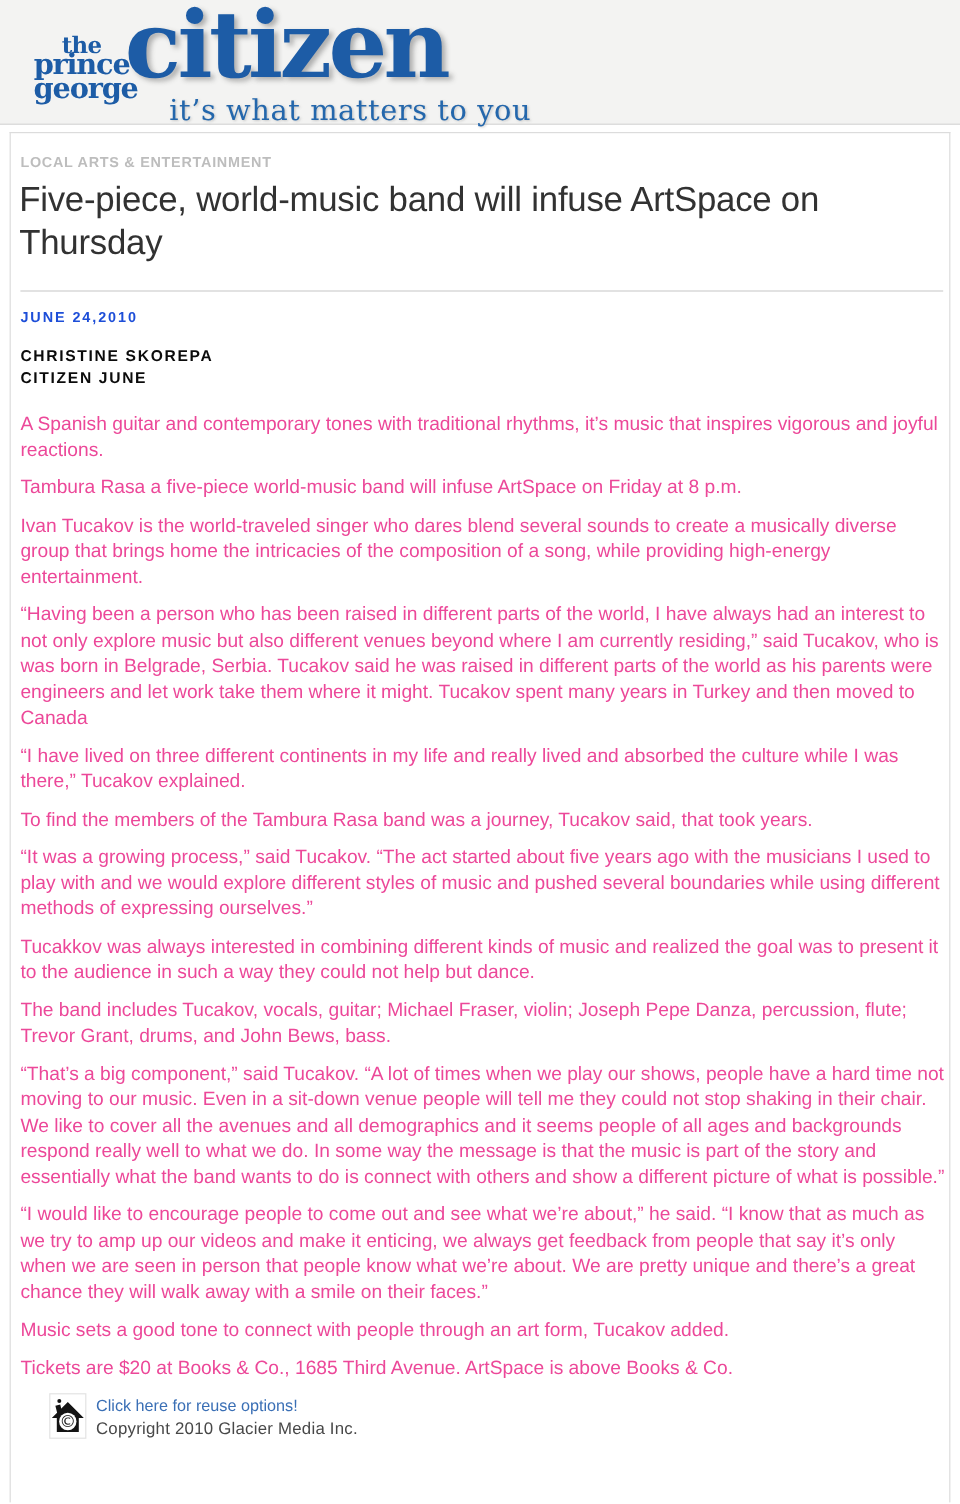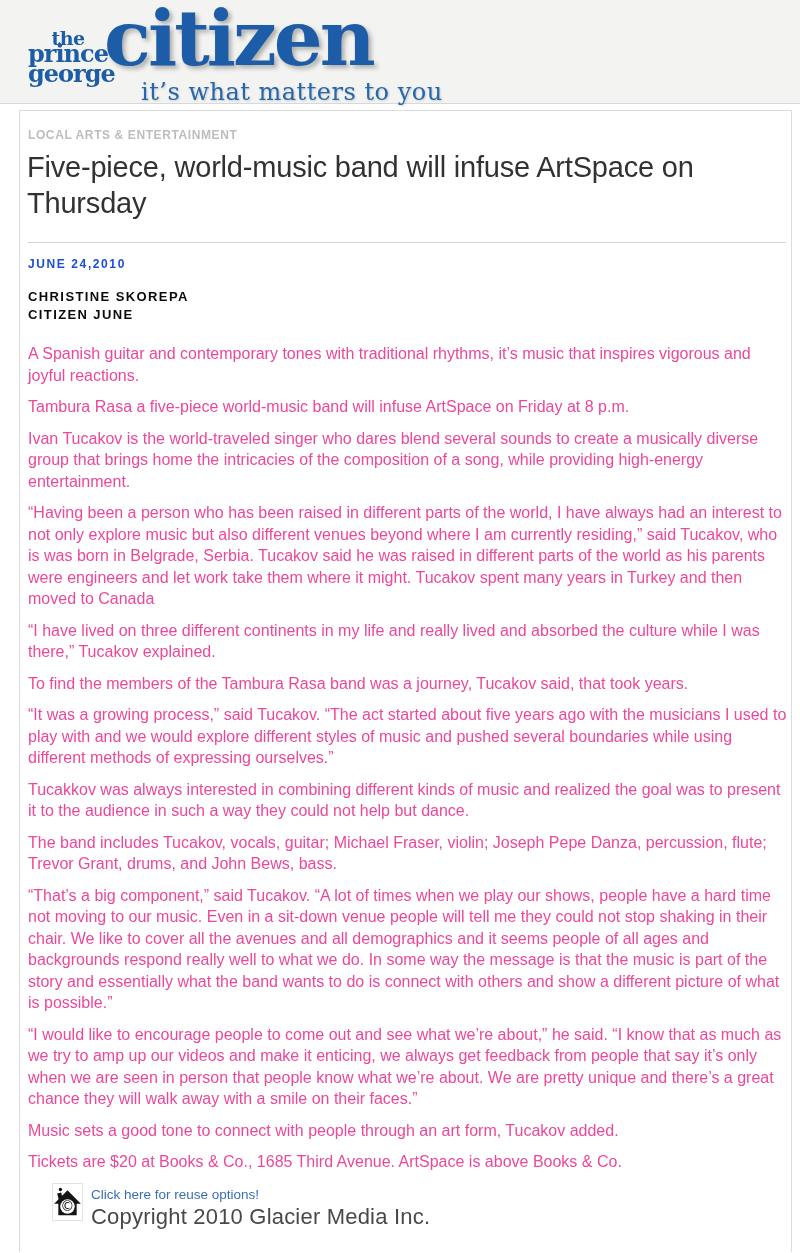--- a/index.html
+++ b/index.html
@@ -29,21 +29,21 @@
     color:#1d5ca6; text-shadow:3px 3px 4px rgba(90,90,90,0.45);
   }
   .logo-tagline {
     position:absolute; left:141px; top:78px;
     font-family:"DejaVu Serif", serif; font-size:24px; letter-spacing:0.5px;
     color:#2467ac; text-shadow:1px 1px 2px rgba(120,120,120,0.35);
   }
 
   
   .page {
-    margin:6px 8px 0 19px; background:#fff;
+    margin:6px 8px 0 8px; background:#fff;
     border:1px solid #dcdcdc; border-bottom:none;
     min-height:1142px; padding:17px 4px 20px 7px;
   }
   .section-label {
     font-size:12px; font-weight:bold; letter-spacing:0.6px; color:#bdbdbd;
     padding-left:1px;
   }
   .headline {
     margin-top:7px; font-size:29px; font-weight:normal; letter-spacing:-0.2px;
     color:#323232; line-height:36px;
@@ -68,21 +68,21 @@
   .icon-box {
     width:31px; height:38px; background:#fff; border:1px solid #e3e3e3;
     display:flex; align-items:center; justify-content:center; margin-right:8px;
     cursor:pointer;
   }
   .footer-text { padding-top:2px; }
   .reuse-link {
     display:inline-block; color:#3a6fb5; font-size:13.5px; text-decoration:none;
     cursor:pointer;
   }
-  .copyright { color:#484848; font-size:22px; margin-top:1px; letter-spacing:0.2px; }
+  .copyright { color:#484848; font-size:14px; margin-top:1px; letter-spacing:0.2px; }
 </style>
 </head>
 <body>
 
 <div class="masthead">
   <div class="logo">
     <div class="logo-stack">
       <div class="l1">the</div>
       <div class="l2">prince</div>
       <div class="l3">george</div>

